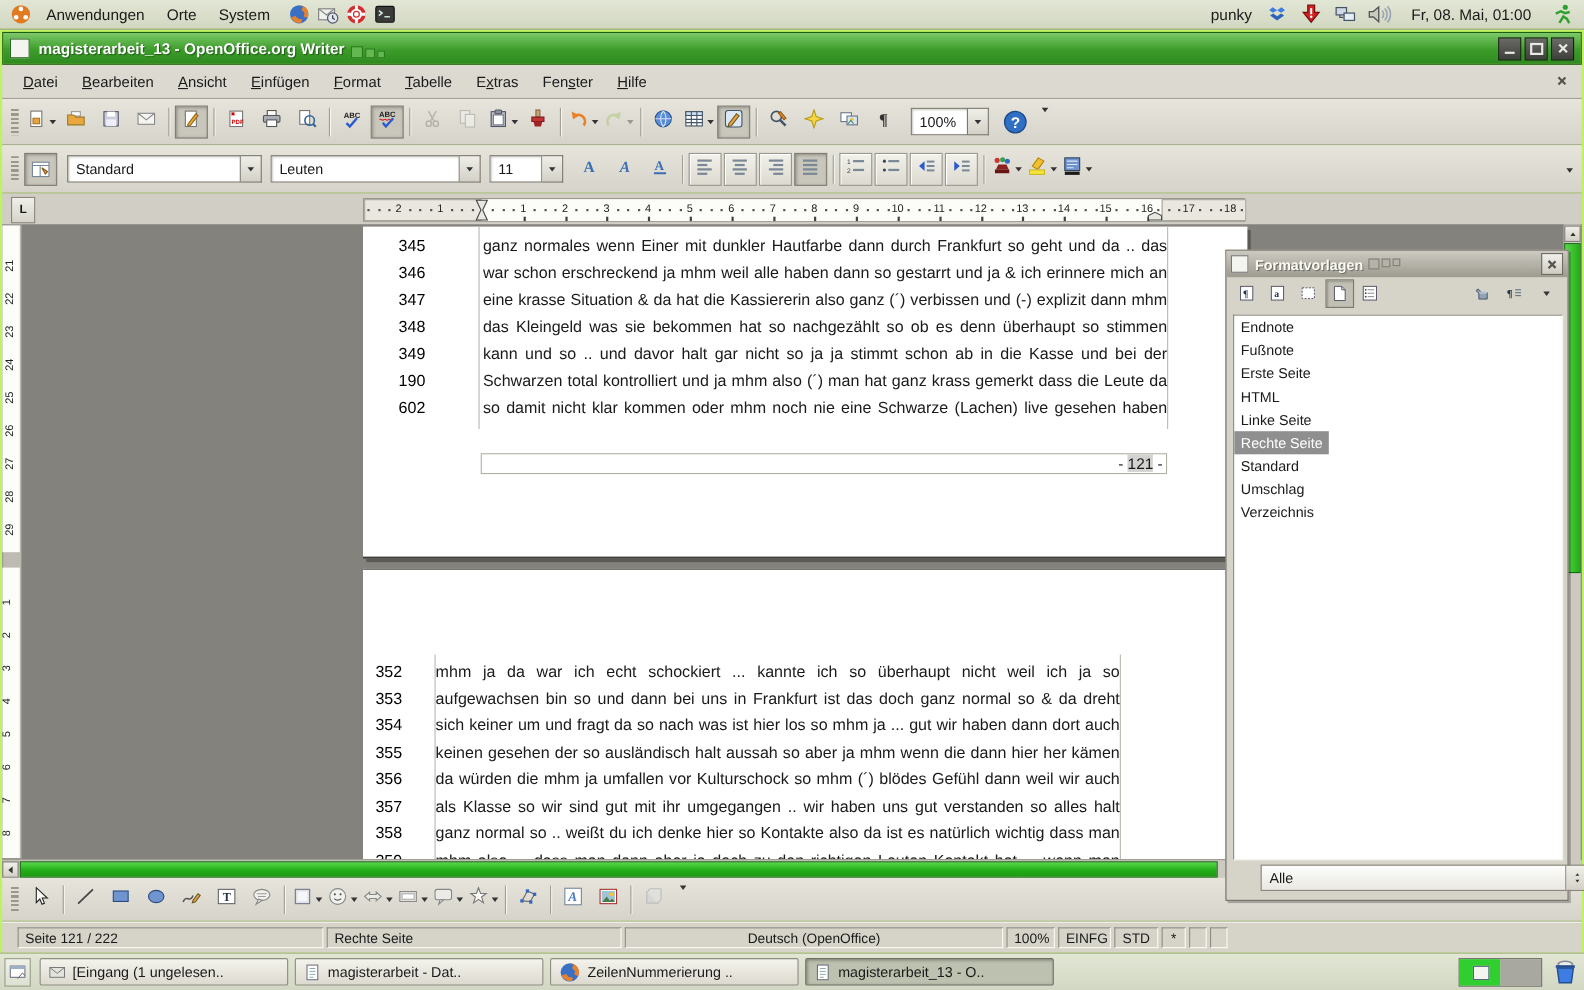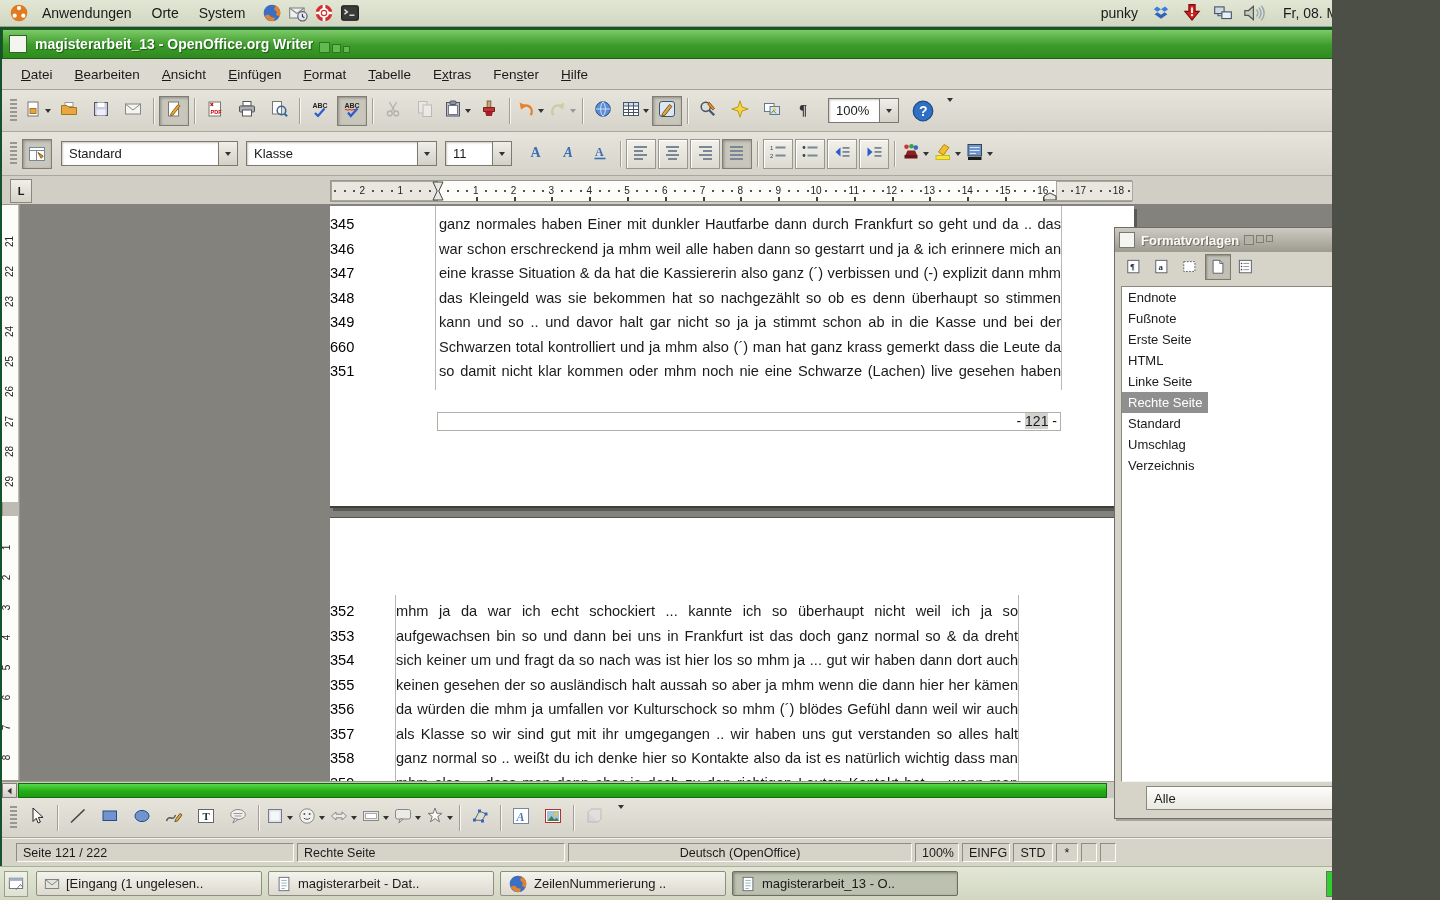--- a/index.html
+++ b/index.html
@@ -1,17 +1,17 @@
 <!DOCTYPE html>
 <html><head>
 <meta charset="utf-8">
 <style>
   html,body{margin:0;padding:0;background:#4c4f46;}
-  #screen{position:relative;width:1332px;height:900px;overflow:hidden;
-          font-family:"Liberation Sans",sans-serif;color:#1a1a1a;background:#14532d;}
+  #screen{position:relative;width:1440px;height:900px;overflow:hidden;
+          font-family:"Liberation Sans",sans-serif;color:#1a1a1a;background:#bef264;}
   .abs{position:absolute;}
   
   #top-panel{left:0;top:0;width:1440px;height:27px;background:linear-gradient(#e2e6d4,#d2d7c3);
              border-bottom:1px solid #9ba08c;display:flex;align-items:center;padding:0 6px;box-sizing:border-box;}
   .tp-menu{font-size:14px;padding:2px 10px;cursor:default;}
   .tp-ico{width:22px;height:22px;display:flex;align-items:center;justify-content:center;margin:0 2px;}
   #tp-right{margin-left:auto;display:flex;align-items:center;gap:6px;}
   #tp-user{font-size:14px;margin-right:4px;}
   #tp-clock{font-size:14px;margin:0 10px;}
   
@@ -69,21 +69,21 @@
   #v-ruler{left:12px;top:204px;width:18px;height:577px;background:#bdbbb2;border:1px solid #9a988e;box-sizing:border-box;}
   .vpage{position:absolute;left:0;width:16px;background:#fcfcf8;}
   .vnum{position:absolute;left:2px;font-size:10px;color:#222;transform:rotate(-90deg);transform-origin:center;}
   
   #doc-area{left:2px;top:204px;width:1436px;height:594px;background:#84827d;overflow:hidden;}
   .page{position:absolute;background:#fff;}
   #page1{left:328px;top:2px;width:804px;height:300px;border-bottom:2px solid #3f3e3a;box-shadow:3px 3px 0 #5b5a55;}
   #page2{left:328px;top:313px;width:804px;height:264px;border-top:1px solid #55534e;box-shadow:3px 0 0 #5b5a55;}
   .boundary-v{position:absolute;width:1px;background:#b9b7ae;}
   .dline{display:flex;height:24.57px;line-height:24.57px;font-size:14.6px;}
-  .dnum{text-align:left;color:#000;}
+  .dnum{text-align:center;color:#000;}
   .p1 .dnum{width:89px;} .p1 .dtext{margin-left:20px;width:622px;}
   .p2 .dnum{width:47px;} .p2 .dtext{margin-left:19px;width:622px;}
   .dtext{text-align:justify;text-align-last:justify;white-space:nowrap;overflow:visible;}
   #footer-frame{position:absolute;left:107px;top:206px;width:624px;height:19px;border:1px solid #b2b0a6;
      box-sizing:border-box;font-size:14px;line-height:17px;text-align:right;padding-right:3px;}
   #footer-num{background:#d2d2d0;}
   
   #h-scroll{left:2px;top:781px;width:1436px;height:17px;background:#cbc9c0;border-top:1px solid #9a988e;}
   .sbtn{position:absolute;top:1px;width:15px;height:15px;background:linear-gradient(#f0efe9,#d3d1c7);
         border:1px solid #84827a;display:flex;align-items:center;justify-content:center;box-sizing:border-box;}
@@ -469,21 +469,21 @@
       </span>
     <span class="tb-gap"></span>
     <span style="display:flex;">
       <span class="combo" style="width:158px;">Standard</span>
       <span class="ddbtn">
           <span class="tri-d"></span>
         </span>
     </span>
     <span class="tb-gap"></span>
     <span style="display:flex;">
-      <span class="combo" style="width:172px;">Klasse</span>
+      <span class="combo" style="width:172px;">Leuten</span>
       <span class="ddbtn">
           <span class="tri-d"></span>
         </span>
     </span>
     <span class="tb-gap"></span>
     <span style="display:flex;">
       <span class="combo" style="width:48px;">11</span>
       <span class="ddbtn">
           <span class="tri-d"></span>
         </span>
@@ -638,44 +638,44 @@
         <span class="vnum" style="top: 518px;">7</span>
         <span class="vnum" style="top: 548px;">8</span>
       </div>
 
     <div id="page1" class="page p1">
       <div class="boundary-v" style="left:105px;top:0;height:184px;"></div>
       <div class="boundary-v" style="left:731px;top:0;height:184px;"></div>
       <div id="p1lines" style="position:absolute;left:0;top:6px;width:804px;">
           <div class="dline">
             <span class="dnum">345</span>
-            <span class="dtext">ganz normales haben Einer mit dunkler Hautfarbe dann durch Frankfurt so geht und da .. das</span>
+            <span class="dtext">ganz normales wenn Einer mit dunkler Hautfarbe dann durch Frankfurt so geht und da .. das</span>
           </div>
           <div class="dline">
             <span class="dnum">346</span>
             <span class="dtext">war schon erschreckend ja mhm weil alle haben dann so gestarrt und ja &amp; ich erinnere mich an</span>
           </div>
           <div class="dline">
             <span class="dnum">347</span>
             <span class="dtext">eine krasse Situation &amp; da hat die Kassiererin also ganz (´) verbissen und (-) explizit dann mhm</span>
           </div>
           <div class="dline">
             <span class="dnum">348</span>
             <span class="dtext">das Kleingeld was sie bekommen hat so nachgezählt so ob es denn überhaupt so stimmen</span>
           </div>
           <div class="dline">
             <span class="dnum">349</span>
             <span class="dtext">kann und so .. und davor halt gar nicht so ja ja stimmt schon ab in die Kasse und bei der</span>
           </div>
           <div class="dline">
-            <span class="dnum">660</span>
+            <span class="dnum">190</span>
             <span class="dtext">Schwarzen total kontrolliert und ja mhm also (´) man hat ganz krass gemerkt dass die Leute da</span>
           </div>
           <div class="dline">
-            <span class="dnum">351</span>
+            <span class="dnum">602</span>
             <span class="dtext">so damit nicht klar kommen oder mhm noch nie eine Schwarze (Lachen) live gesehen haben</span>
           </div>
         </div>
       <div id="footer-frame">
         <span>- </span><span id="footer-num">121</span><span> -</span>
       </div>
     </div>
 
     <div id="page2" class="page p2">
       <div class="boundary-v" style="left:65px;top:77px;height:187px;"></div>

